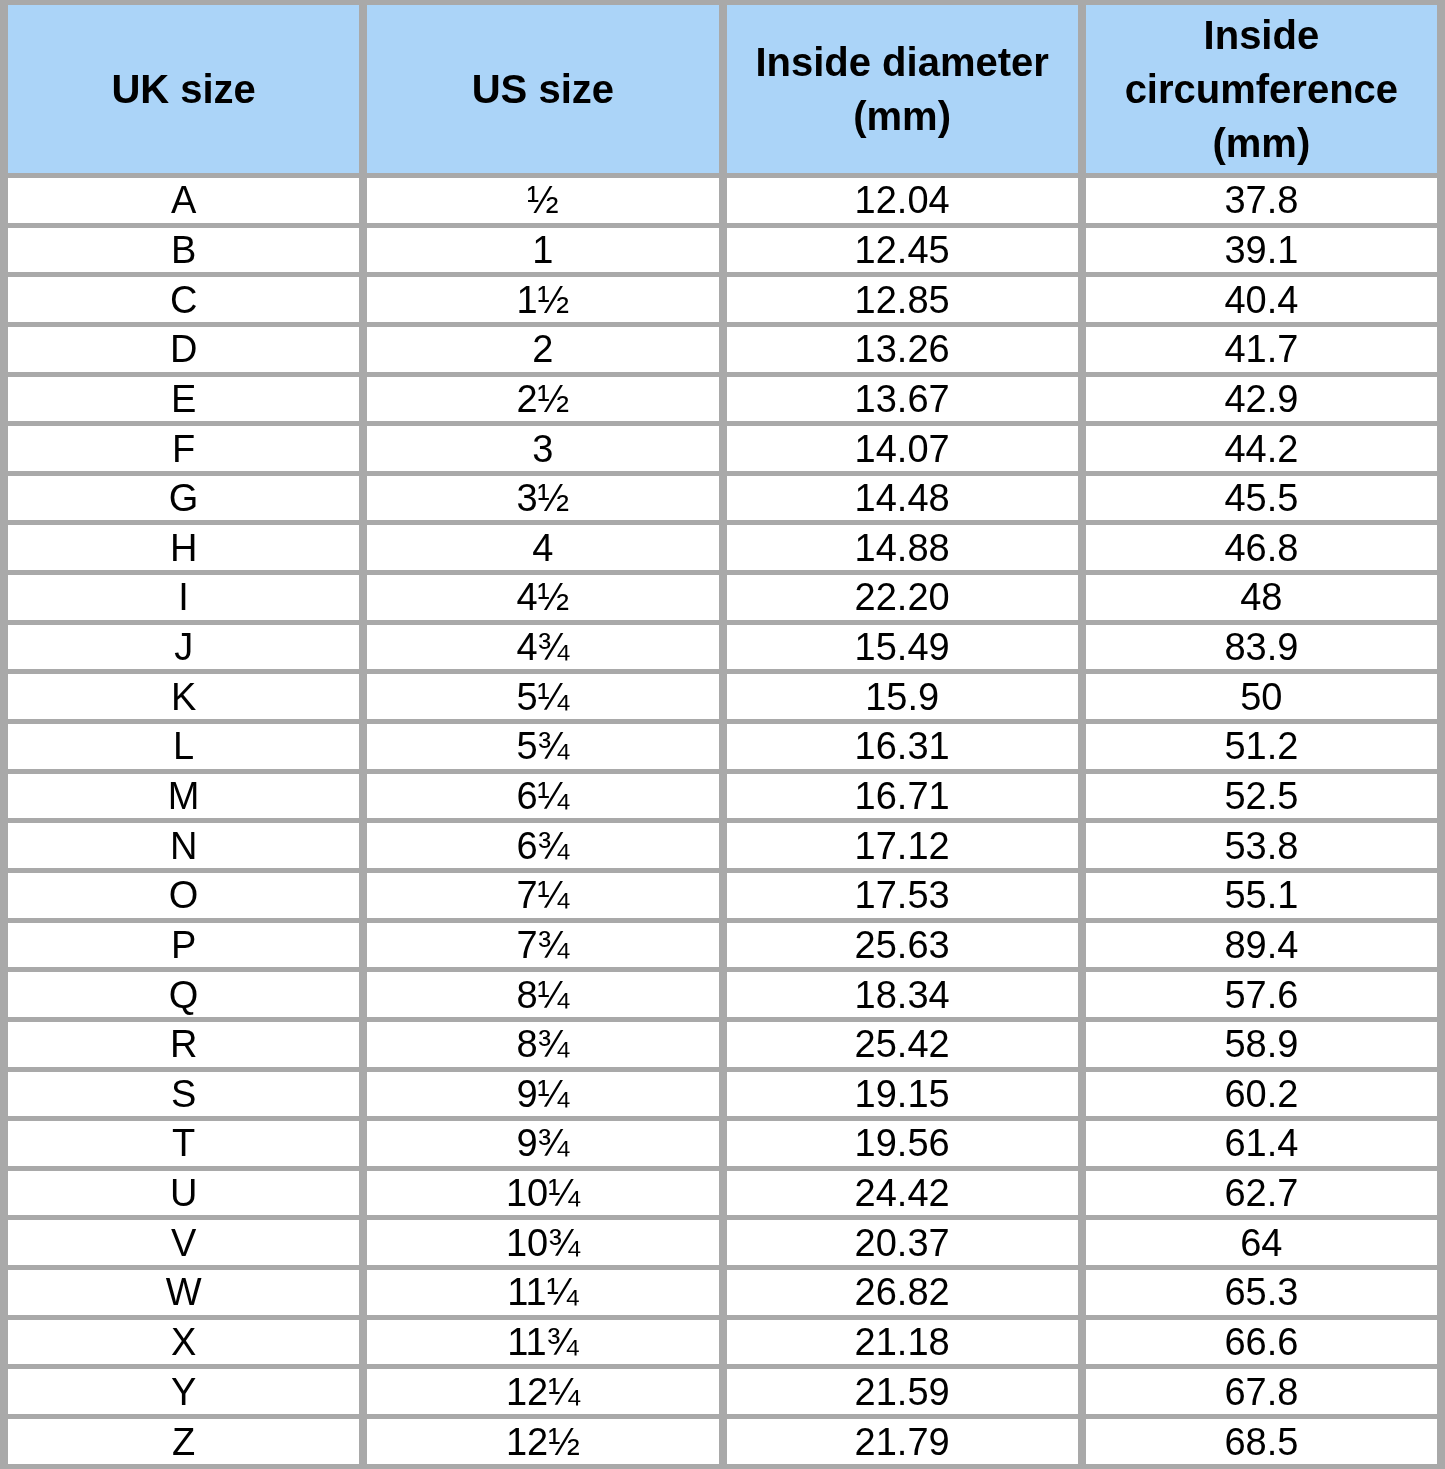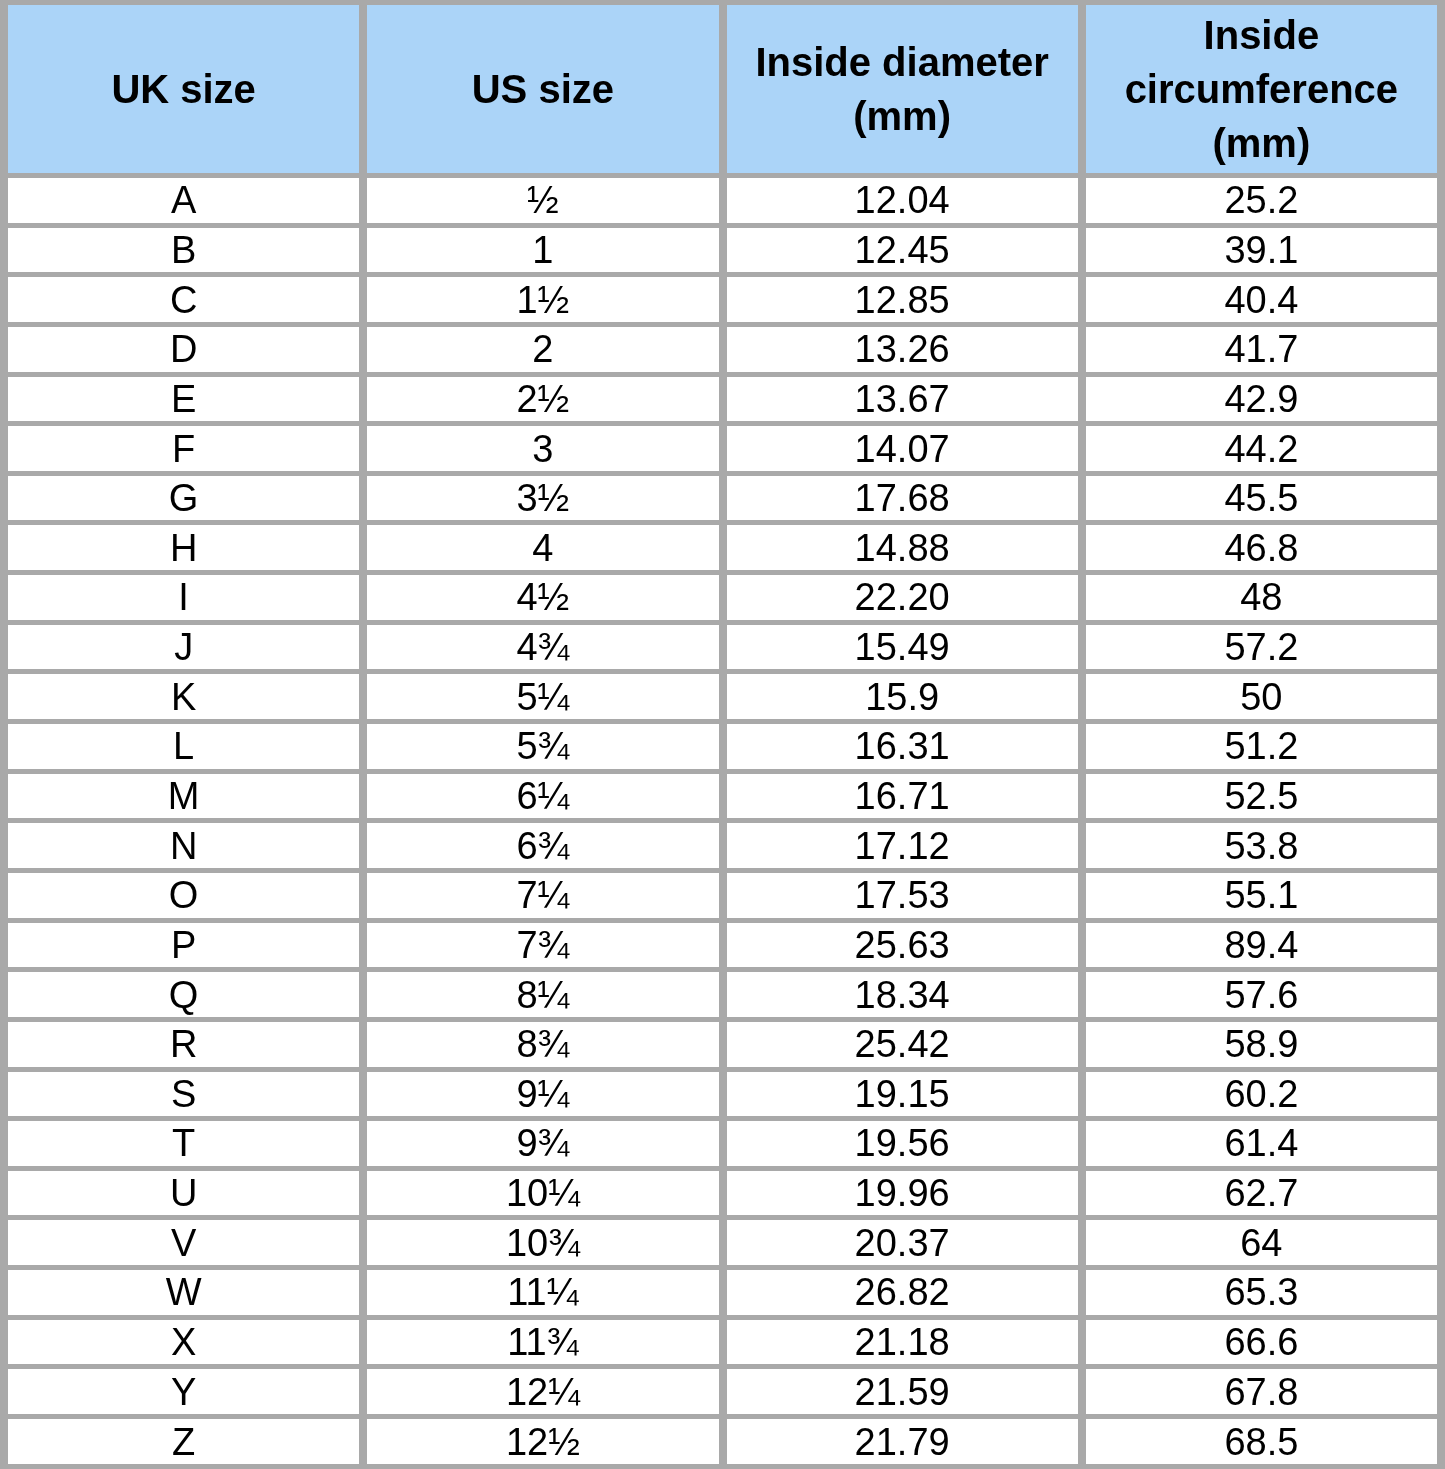--- a/index.html
+++ b/index.html
@@ -64,21 +64,21 @@
       <th>Inside
 circumference
 (mm)</th>
     </tr>
   </thead>
   <tbody>
       <tr>
         <td>A</td>
         <td>½</td>
         <td>12.04</td>
-        <td>25.2</td>
+        <td>37.8</td>
       </tr>
       <tr>
         <td>B</td>
         <td>1</td>
         <td>12.45</td>
         <td>39.1</td>
       </tr>
       <tr>
         <td>C</td>
         <td>1½</td>
@@ -99,40 +99,40 @@
       </tr>
       <tr>
         <td>F</td>
         <td>3</td>
         <td>14.07</td>
         <td>44.2</td>
       </tr>
       <tr>
         <td>G</td>
         <td>3½</td>
-        <td>17.68</td>
+        <td>14.48</td>
         <td>45.5</td>
       </tr>
       <tr>
         <td>H</td>
         <td>4</td>
         <td>14.88</td>
         <td>46.8</td>
       </tr>
       <tr>
         <td>I</td>
         <td>4½</td>
         <td>22.20</td>
         <td>48</td>
       </tr>
       <tr>
         <td>J</td>
         <td>4¾</td>
         <td>15.49</td>
-        <td>57.2</td>
+        <td>83.9</td>
       </tr>
       <tr>
         <td>K</td>
         <td>5¼</td>
         <td>15.9</td>
         <td>50</td>
       </tr>
       <tr>
         <td>L</td>
         <td>5¾</td>
@@ -183,21 +183,21 @@
       </tr>
       <tr>
         <td>T</td>
         <td>9¾</td>
         <td>19.56</td>
         <td>61.4</td>
       </tr>
       <tr>
         <td>U</td>
         <td>10¼</td>
-        <td>19.96</td>
+        <td>24.42</td>
         <td>62.7</td>
       </tr>
       <tr>
         <td>V</td>
         <td>10¾</td>
         <td>20.37</td>
         <td>64</td>
       </tr>
       <tr>
         <td>W</td>

